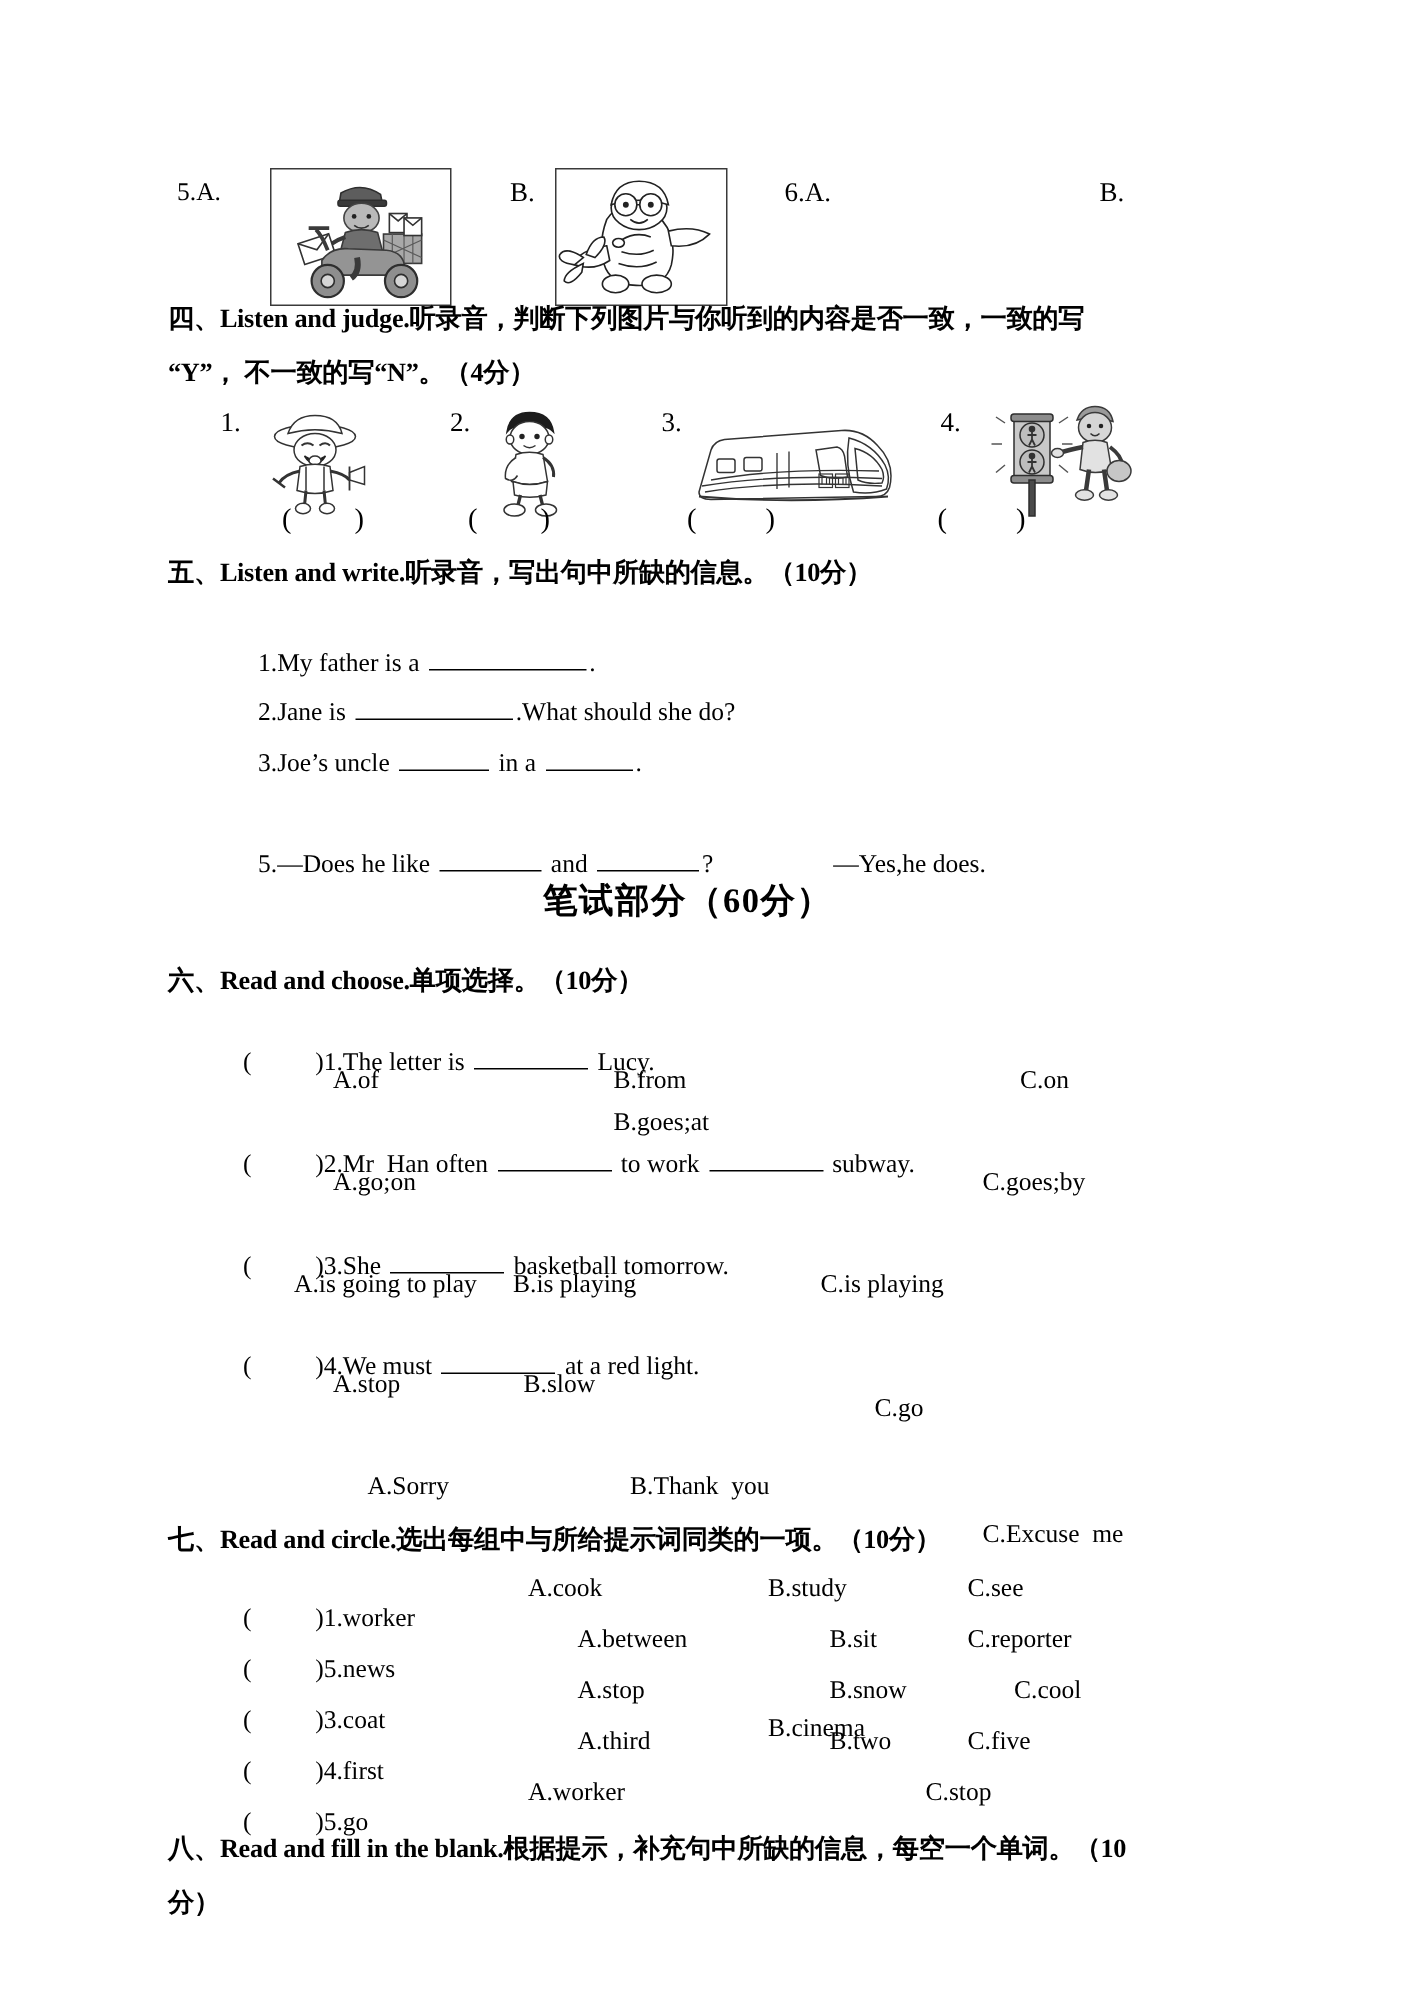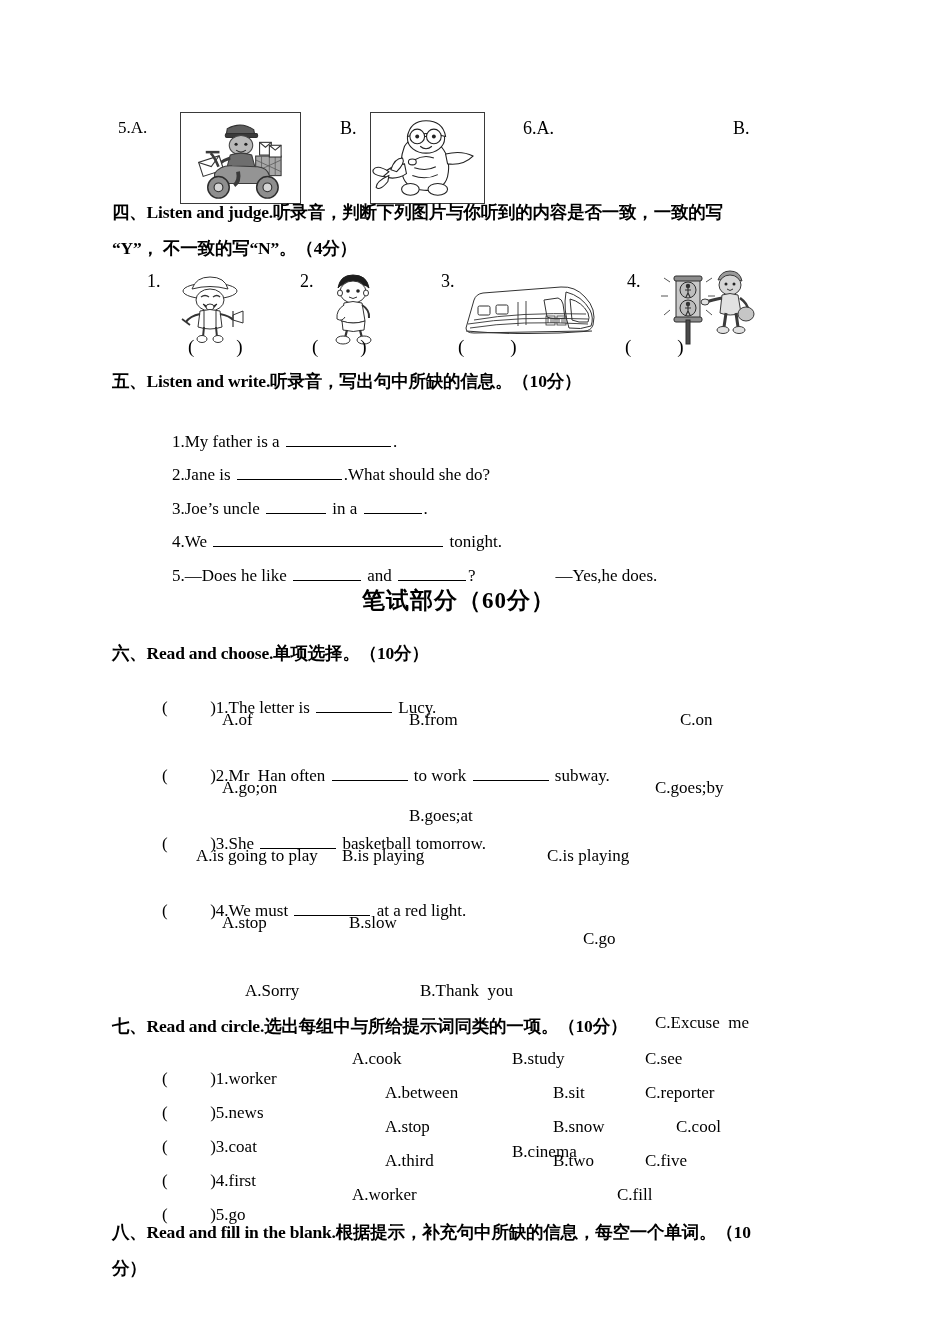--- a/index.html
+++ b/index.html
@@ -334,23 +334,20 @@
   </div>
 
   <div class="body-line" style="left:155px; top:443px;">
     <span>2.Jane is </span><span class="blank" style="width:105px;"></span><span>.What should she do?</span>
   </div>
 
   <div class="body-line" style="left:155px; top:477px;">
     <span>3.Joe’s uncle </span><span class="blank" style="width:60px;"></span><span> in a </span><span class="blank" style="width:58px;"></span><span>.</span>
   </div>
 
-  <div class="body-line" style="left:155px; top:510px;">
-    <span>4.We </span><span class="blank" style="width:230px;"></span><span> tonight.</span>
-  </div>
 
   <div class="body-line" style="left:155px; top:544px;">
     <span>5.—Does he like </span><span class="blank" style="width:68px;"></span><span> and </span><span class="blank" style="width:68px;"></span><span>?</span><span style="display:inline-block;width:80px;"></span><span>—Yes,he does.</span>
   </div>
 
   <div class="big-center" style="left:0; top:585px; width:917px; text-align:center;">笔试部分（60分）</div>
 
   <div class="section-head" style="left:112px; top:641px;">
     <span>六、</span><span>Read and choose.</span><span>单项选择。（10分）</span>
   </div>
@@ -359,21 +356,21 @@
     <span>(          )</span><span>1.The letter is </span><span class="blank" style="width:76px;"></span><span> Lucy.</span>
   </div>
   <div class="body-line" style="left:222px; top:710px;">A.of</div>
   <div class="body-line" style="left:409px; top:710px;">B.from</div>
   <div class="body-line" style="left:680px; top:710px;">C.on</div>
 
   <div class="body-line" style="left:145px; top:744px;">
     <span>(          )</span><span>2.Mr  Han often </span><span class="blank" style="width:76px;"></span><span> to work </span><span class="blank" style="width:76px;"></span><span> subway.</span>
   </div>
   <div class="body-line" style="left:222px; top:778px;">A.go;on</div>
-  <div class="body-line" style="left:409px; top:806px;text-align:right;">B.goes;at</div>
+  <div class="body-line" style="left:409px; top:738px;text-align:right;">B.goes;at</div>
   <div class="body-line" style="left:655px; top:778px;">C.goes;by</div>
 
   <div class="body-line" style="left:145px; top:812px;">
     <span>(          )</span><span>3.She </span><span class="blank" style="width:76px;"></span><span> basketball tomorrow.</span>
   </div>
   <div class="body-line" style="left:196px; top:846px;">A.is going to play</div>
   <div class="body-line" style="left:342px; top:846px;">B.is playing</div>
   <div class="body-line" style="left:547px; top:846px;">C.is playing</div>
 
   <div class="body-line" style="left:145px; top:879px;">
@@ -417,20 +414,20 @@
   </div>
   <div class="body-line" style="left:385px; top:1151px;">A.third</div>
   <div class="body-line" style="left:553px; top:1151px;">B.two</div>
   <div class="body-line" style="left:645px; top:1151px;">C.five</div>
 
   <div class="body-line" style="left:145px; top:1185px;">
     <span>(          )</span><span>5.go</span>
   </div>
   <div class="body-line" style="left:352px; top:1185px;">A.worker</div>
   <div class="body-line" style="left:512px; top:1142px;">B.cinema</div>
-  <div class="body-line" style="left:617px; top:1185px;">C.fill</div>
+  <div class="body-line" style="left:617px; top:1185px;">C.stop</div>
 
   <div class="section-head" style="left:112px; top:1220px;">
     <span>八、</span><span>Read and fill in the blank.</span><span>根据提示，补充句中所缺的信息，每空一个单词。（10</span>
   </div>
   <div class="section-head" style="left:112px; top:1256px;">分）</div>
 
 </div>
 
 </body></html>

